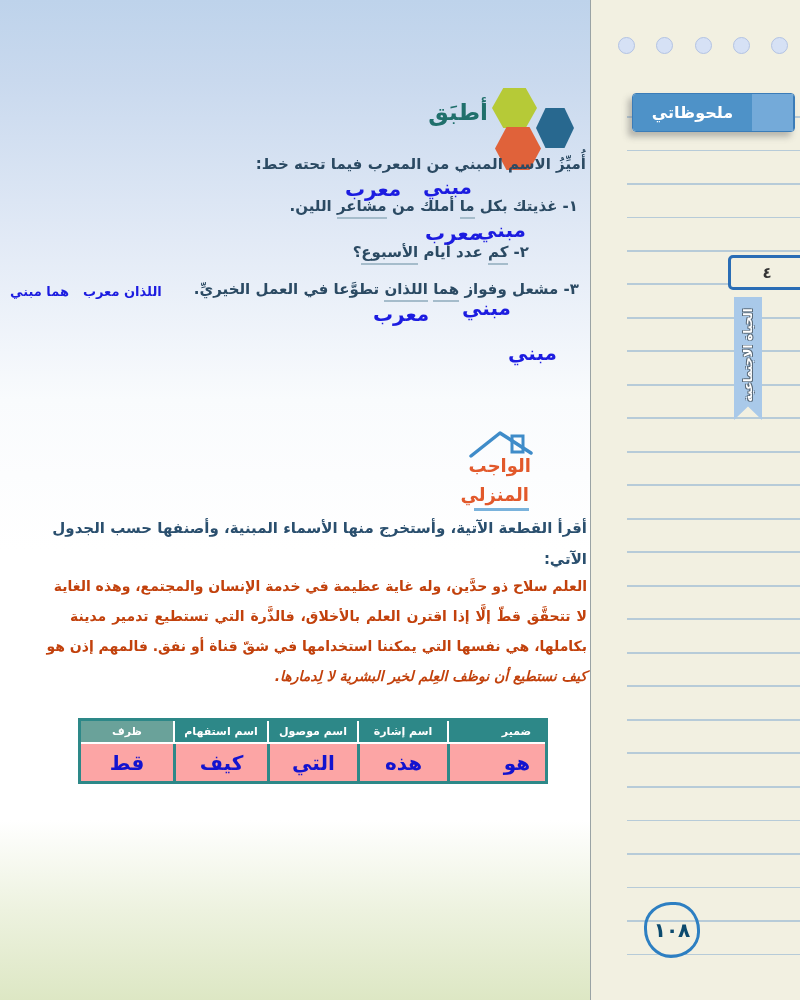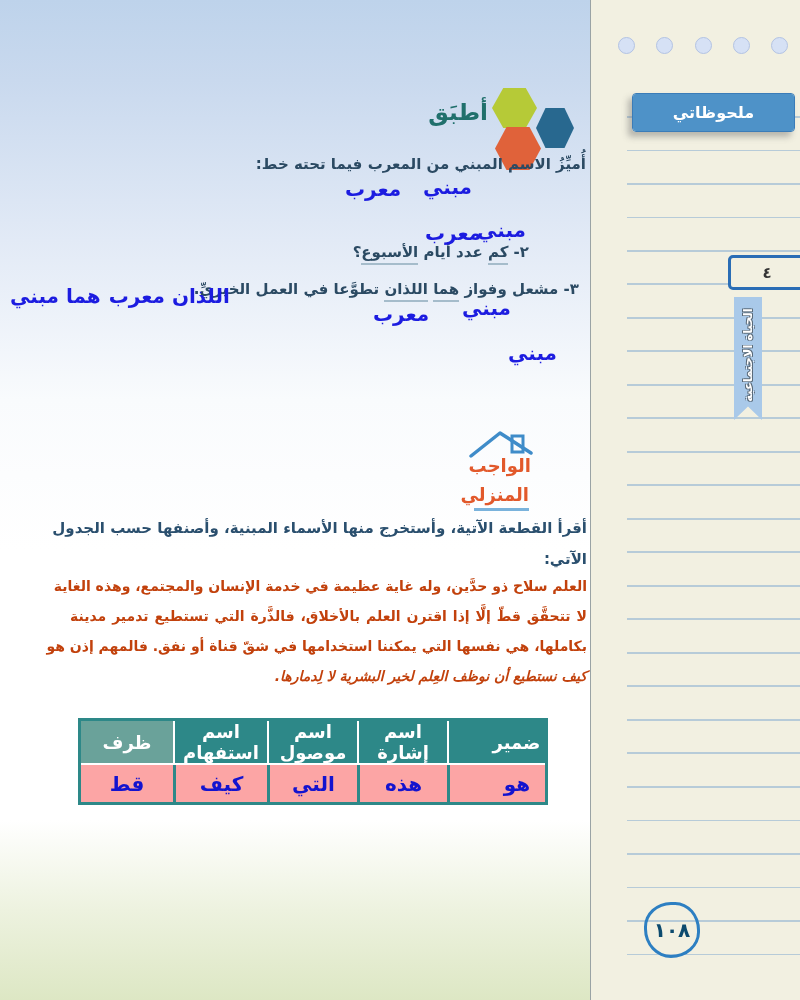--- a/index.html
+++ b/index.html
@@ -32,21 +32,21 @@
   .il3 { top:320px; right:287px; }
   .il4 { top:358px; right:263px; }
   .uw { border-bottom:2px solid #a5bccb; padding-bottom:2px; }
 
   .ann { position:absolute; direction:rtl; font-size:20px; font-weight:bold;
     color:#1c1ce0; white-space:pre; }
   .ann1-mabni  { left:423px; top:175px; }
   .ann1-muarab { left:345px; top:177px; }
   .ann2-mabni  { left:477px; top:218px; }
   .ann2-muarab { left:425px; top:221px; }
-  .ann3 { left:10px; top:284px; display:flex; flex-direction:row-reverse; gap:8px; font-size:20px; }
+  .ann3 { left:10px; top:284px; display:flex; flex-direction:row-reverse; gap:14px; font-size:13px; }
   .ann4-mabni  { left:462px; top:296px; }
   .ann4-muarab { left:373px; top:302px; }
   .ann5-mabni  { left:508px; top:341px; }
 
   
   .house-icon { position:absolute; left:468px; top:429px; }
   .hw-title1 { position:absolute; right:269px; top:455px; direction:rtl;
     font-size:18px; font-weight:bold; color:#e2592b; white-space:nowrap; }
   .hw-title2 { position:absolute; right:271px; top:484px; direction:rtl;
     font-size:18px; font-weight:bold; color:#e2592b; white-space:nowrap; }
@@ -58,39 +58,39 @@
   .hw-inst-2 { top:550px; }
 
   .paragraph { position:absolute; left:70px; top:571px; width:517px; direction:rtl; }
   .para-line { height:30px; line-height:30px; font-size:14px; font-weight:bold; color:#c2410c;
     white-space:nowrap; text-align:justify; text-align-last:justify; }
   .para-line.last { text-align-last:right;font-style:italic; }
 
   
   .hw-table { position:absolute; left:78px; top:718px; border-collapse:separate; border-spacing:0;
     border:3px solid #2d8888; direction:rtl; table-layout:fixed; background:#fff; }
-  .hw-table th { background:#2d8888; color:#ffffff; font-size:18px; font-weight:bold;
+  .hw-table th { background:#2d8888; color:#ffffff; font-size:11px; font-weight:bold;
     height:23px; border-bottom:2px solid #ffffff; }
   .hw-table th:not(:last-child) { border-left:2px solid #ffffff; }
   .hw-table th:last-child { background:#6aa29a; }
   .hw-table td { background:#fca5a5; color:#1313cf; font-size:20px; font-weight:bold;
     text-align:center; height:37px; }
   .hw-table td:not(:last-child) { border-left:3px solid #2d8888; }
   .cw0 { width:98px;padding-left:39px; } .cw1 { width:90px; } .cw2 { width:90px; } .cw3 { width:94px; } .cw4 { width:92px; }
 
   
   .rules { position:absolute; left:627px; top:116px; width:173px; height:845px;
     background:repeating-linear-gradient(to bottom, #b7cbd8 0px, #b7cbd8 1.5px,
       transparent 1.5px, transparent 33.5px); }
   .hole { position:absolute; top:37px; width:17px; height:17px; border-radius:50%;
     background:#d6e1f5; border:1px solid #b3c3e3; }
   .h0 { left:618px; } .h1 { left:656px; } .h2 { left:695px; } .h3 { left:733px; } .h4 { left:771px; }
 
   .notes-label { position:absolute; left:632px; top:93px; width:163px; height:39px;
-    display:flex; flex-direction:column; border:1px solid #3b7cb8; border-radius:4px;
+    display:flex; flex-direction:row; border:1px solid #3b7cb8; border-radius:4px;
     box-shadow:-4px 5px 6px rgba(110,110,110,0.45); overflow:hidden; }
   .notes-label-text { flex:1; background:#4e92c8; color:#ffffff; font-size:16px; font-weight:bold;
     display:flex; align-items:center; justify-content:center; direction:rtl; }
   .notes-label-cap { width:42px; background:#74aad9; border-right:1px solid #3b7cb8; }
 
   .unit-tab { position:absolute; left:728px; top:255px; width:78px; height:35px;
     border:3px solid #2a6db5; border-radius:5px; background:#f2f0e1;
     display:flex; align-items:center; justify-content:center;
     font-size:15px; font-weight:bold; color:#333; }
 
@@ -118,20 +118,21 @@
   <div class="rules"></div>
   <div class="divider"></div>
 
   <div class="hex hex-green"></div>
   <div class="hex hex-blue"></div>
   <div class="hex hex-orange"></div>
 
   <div class="apply-header">أطبَق</div>
   <div class="apply-instruction">أُميِّزُ الاسم المبني من المعرب فيما تحته خط:</div>
 
+  <div class="item-line il0"><span>١- غذيتك بكل </span><span class="uw">ما</span><span> أملك من </span><span class="uw">مشاعر</span><span> اللين.</span></div>
   <div class="item-line il1"><span>٢- </span><span class="uw">كم</span><span> عدد أيام </span><span class="uw">الأسبوع</span><span>؟</span></div>
   <div class="item-line il2"><span>٣- مشعل وفواز </span><span class="uw">هما</span><span> </span><span class="uw">اللذان</span><span> تطوَّعا في العمل الخيريِّ.</span></div>
 
   <div class="ann ann1-mabni">مبني</div>
   <div class="ann ann1-muarab">معرب</div>
   <div class="ann ann2-mabni">مبني</div>
   <div class="ann ann2-muarab">معرب</div>
   <div class="ann ann3">
     <span>هما مبني</span>
     <span>اللذان معرب</span>

